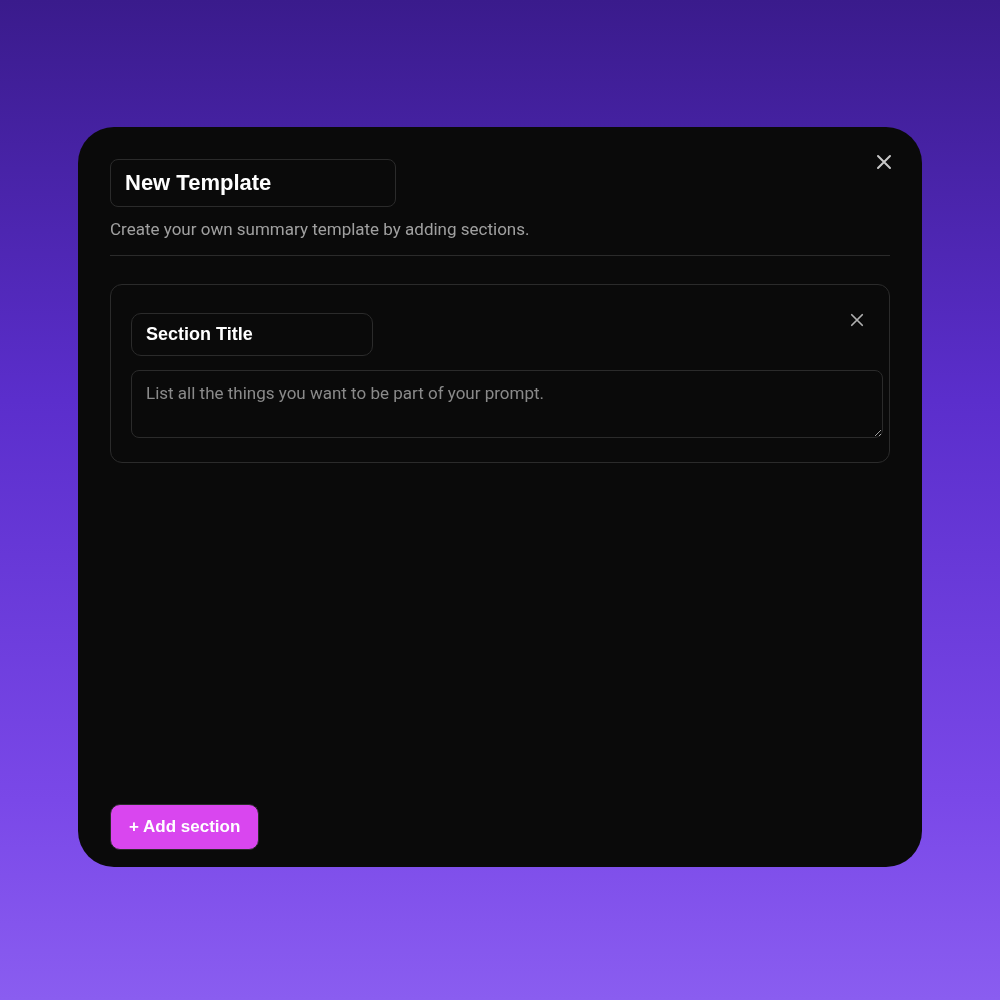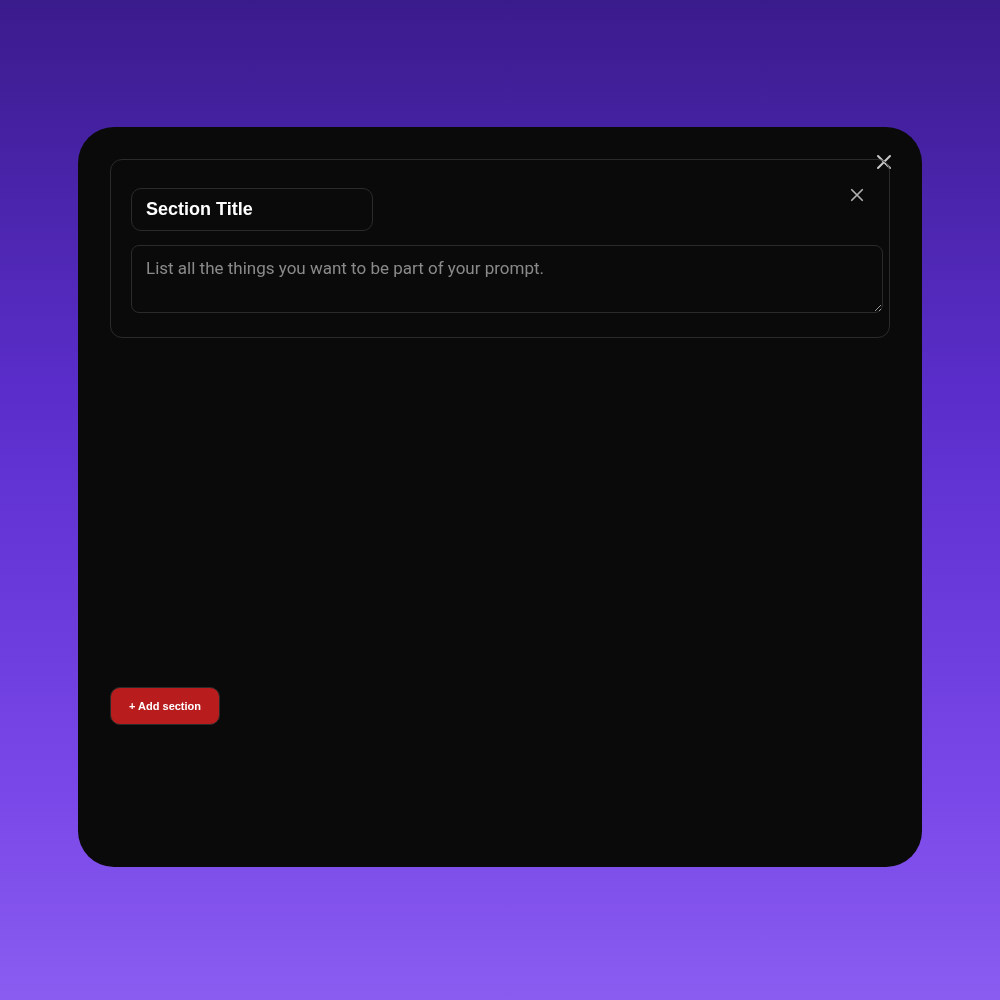--- a/index.html
+++ b/index.html
@@ -153,26 +153,26 @@
     }
 
     .footer-buttons {
       display: flex;
       flex-direction: column;
       gap: 12px;
       align-items: flex-start;
     }
 
     .add-section-button {
-      background: #b91c1c;
+      background: #d946ef;
       border: 1px solid #2b2b2b;
       border-radius: 10px;
       padding: 12px 18px;
       color: #ffffff;
-      font-size: 11px;
+      font-size: 17px;
       font-weight: 600;
       cursor: pointer;
     }
 
     .create-button {
       background: #5a5a5a;
       border: none;
       border-radius: 10px;
       padding: 12px 20px;
       color: #1a1a1a;
@@ -187,20 +187,24 @@
 
 <div class="modal">
   <button class="close-button">
     <span>
       <svg viewBox="0 0 16 16" fill="none" stroke="currentColor" stroke-width="2" stroke-linecap="round">
         <path d="M2 2 L14 14 M14 2 L2 14"></path>
       </svg>
     </span>
   </button>
 
+  <div class="header-area">
+    <input type="text" class="template-name-input" placeholder="New Template" style="">
+    <div class="subtitle">Create your own summary template by adding sections.</div>
+  </div>
 
   <div class="content-area">
     <div class="sections-container">
       <div class="section-card">
         <button class="section-close-button">
           <span>
             <svg viewBox="0 0 16 16" fill="none" stroke="currentColor" stroke-width="2" stroke-linecap="round">
               <path d="M2 2 L14 14 M14 2 L2 14"></path>
             </svg>
           </span>

